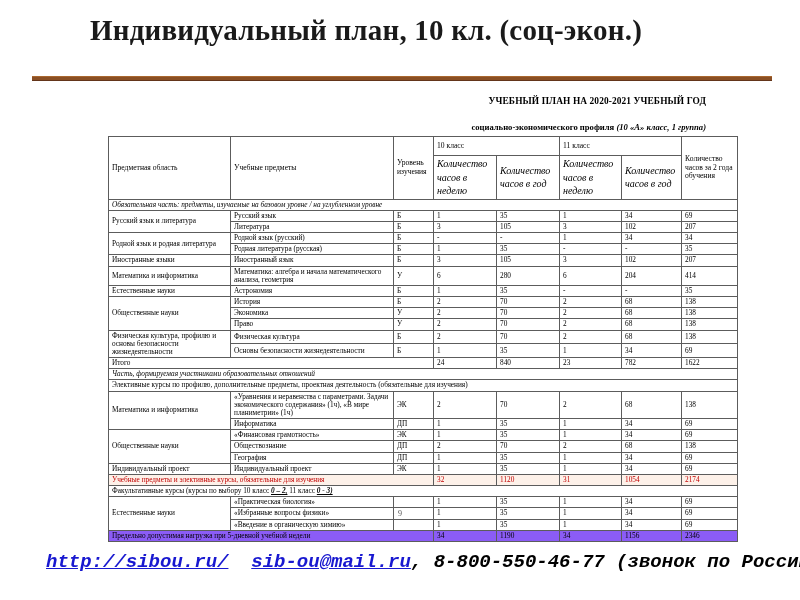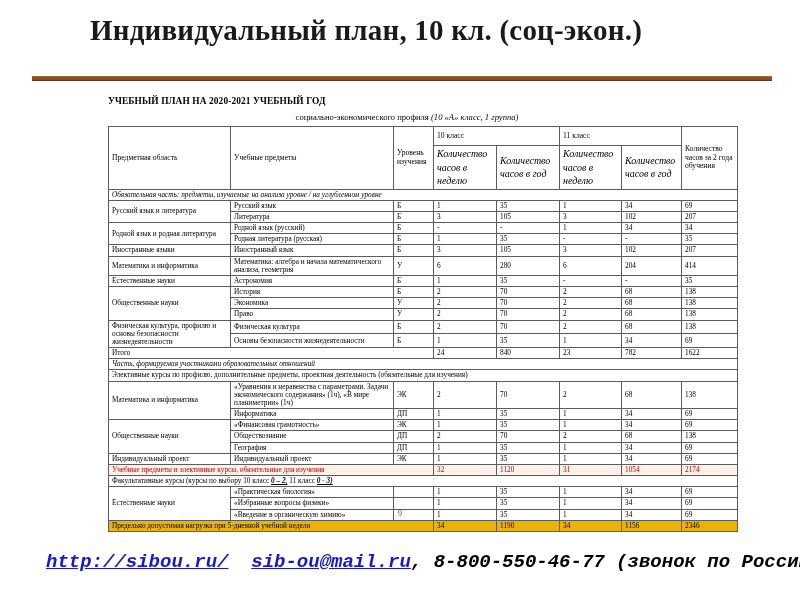--- a/index.html
+++ b/index.html
@@ -26,26 +26,26 @@
     background:#8a4f24;
     border-top:1px solid #a9672f;
     border-bottom:1px solid #63351a;
     box-sizing:border-box;
   }
   
   #doc{
     position:absolute; left:108px; top:95px; width:598px;
   }
   .doc-head{
-    text-align:left; font-weight:bold; font-size:9.4px;
+    text-align:right; font-weight:bold; font-size:9.4px;
     line-height:12px; letter-spacing:0.1px;
   }
   .doc-sub{
-    text-align:center; font-weight:normal; font-size:8.6px;
-    line-height:12px; margin-top:4px;
+    text-align:right; font-weight:bold; font-size:8.6px;
+    line-height:12px; margin-top:14px;
   }
   .doc-sub i{font-style:italic;}
   
   table#plan{
     border-collapse:collapse;
     width:598px;
     margin-top:3px;
     table-layout:fixed;
     font-size:7.3px;
     line-height:1.12;
@@ -85,21 +85,21 @@
   }
   .band-plain{
     text-align:center; font-size:7.3px; padding:1px 3px; font-weight:normal;
   }
   .band-plain b{font-weight:bold;font-style:italic;text-decoration:underline;}
   .row-total td{font-weight:bold;}
   .red-row td{
     color:#c00000; font-weight:bold; background:#fdf1e9; text-align:center;
   }
   .peach-row td{
-    background:#eab308; font-weight:bold; text-align:center;
+    background:#8b5cf6; font-weight:bold; text-align:center;
   }
   .page-num{
     position:absolute; left:0; top:509px; width:800px;
     text-align:center; font-size:8px; color:#555;
   }
   
   #footer{
     position:absolute; left:46px; top:551px; width:720px;
     font-family:Liberation Mono, monospace;
     font-size:19px; font-style:italic; font-weight:bold;
@@ -140,21 +140,21 @@
       </tr>
       <tr>
         <th class="th-sub">Количество часов  в неделю</th>
         <th class="th-sub">Количество часов в год</th>
         <th class="th-sub">Количество часов  в неделю</th>
         <th class="th-sub">Количество часов в год</th>
       </tr>
     </thead>
     <tbody id="tbody-main">
         <tr>
-          <td class="band" colspan="8">Обязательная часть: предметы, изучаемые на анализа уровне / на углубленном уровне</td>
+          <td class="band" colspan="8">Обязательная часть: предметы, изучаемые на базовом уровне / на углубленном уровне</td>
         </tr>
         <tr>
           <td rowspan="2">Русский язык и литература</td>
           <td>Русский язык</td>
           <td class="ctr ">Б</td>
           <td class="num ">1</td>
           <td class="num ">35</td>
           <td class="num ">1</td>
           <td class="num ">34</td>
           <td class="num ">69</td>

